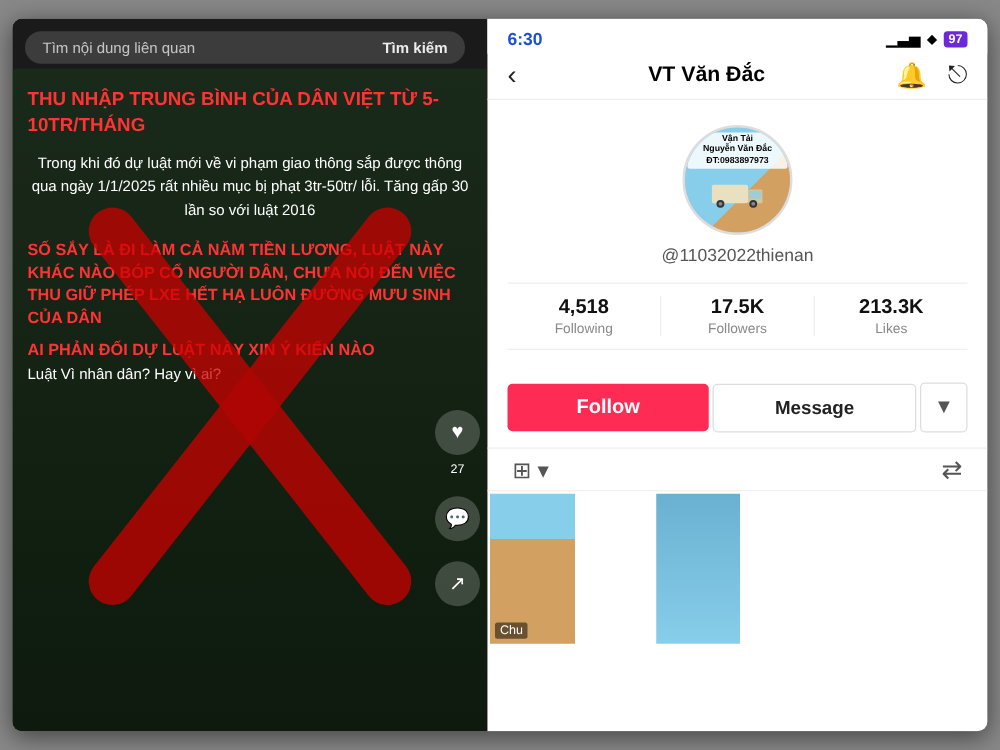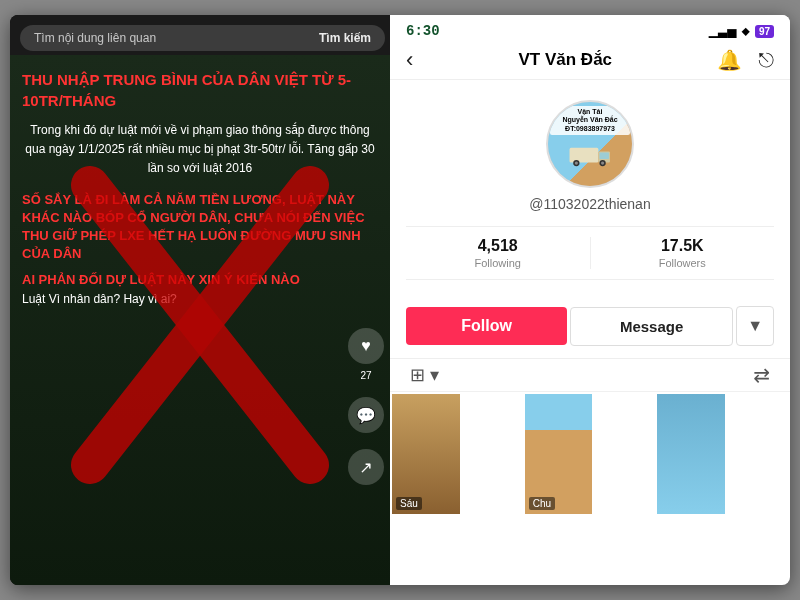--- a/index.html
+++ b/index.html
@@ -32,21 +32,21 @@
     }
     .left-panel-bg {
       position: absolute;
       inset: 0;
       background: #1a1a1a;
     }
     .search-bar {
       position: absolute;
       top: 10px;
       left: 10px;
-      right: 5px;
+      right: 18px;
       background: rgba(255,255,255,0.15);
       border-radius: 20px;
       padding: 6px 14px;
       display: flex;
       align-items: center;
       justify-content: space-between;
       z-index: 10;
     }
     .search-bar-text {
       color: rgba(255,255,255,0.7);
@@ -163,22 +163,21 @@
     .status-bar {
       display: flex;
       justify-content: space-between;
       align-items: center;
       padding: 8px 16px 4px;
       background: #fff;
     }
     .time {
       font-size: 14px;
       font-weight: 600;
-      color: #14532d;
-      font-family: Liberation Mono, monospace;
+      color: #1d4ed8;
     }
     .status-icons {
       display: flex;
       align-items: center;
       gap: 5px;
       font-size: 12px;
       color: #000;
     }
     .battery-badge {
       background: #6d28d9;
@@ -474,37 +473,38 @@
 
       <div class="stats-row">
         <div class="stat-item">
           <span class="stat-number">4,518</span>
           <span class="stat-label">Following</span>
         </div>
         <div class="stat-item">
           <span class="stat-number">17.5K</span>
           <span class="stat-label">Followers</span>
         </div>
+        <div class="stat-item">
+          <span class="stat-number">213.3K</span>
+          <span class="stat-label">Likes</span>
+        </div>
       </div>
     </div>
 
     <div class="action-buttons">
       <button class="follow-btn">Follow</button>
       <button class="message-btn">Message</button>
       <button class="more-btn">▼</button>
     </div>
 
     <div class="bottom-tabs">
       <span class="tab-icon">⊞ ▾</span>
       <span class="tab-icon-right">⇄</span>
     </div>
 
     <div class="video-grid">
-      <div class="video-thumb thumb-1">
-        <div class="thumb-label">Sáu</div>
-      </div>
       <div class="video-thumb thumb-2">
         <div class="thumb-label">Chu</div>
       </div>
       <div class="video-thumb thumb-3"></div>
     </div>
   </div>
 </div>
 
 </body></html>

